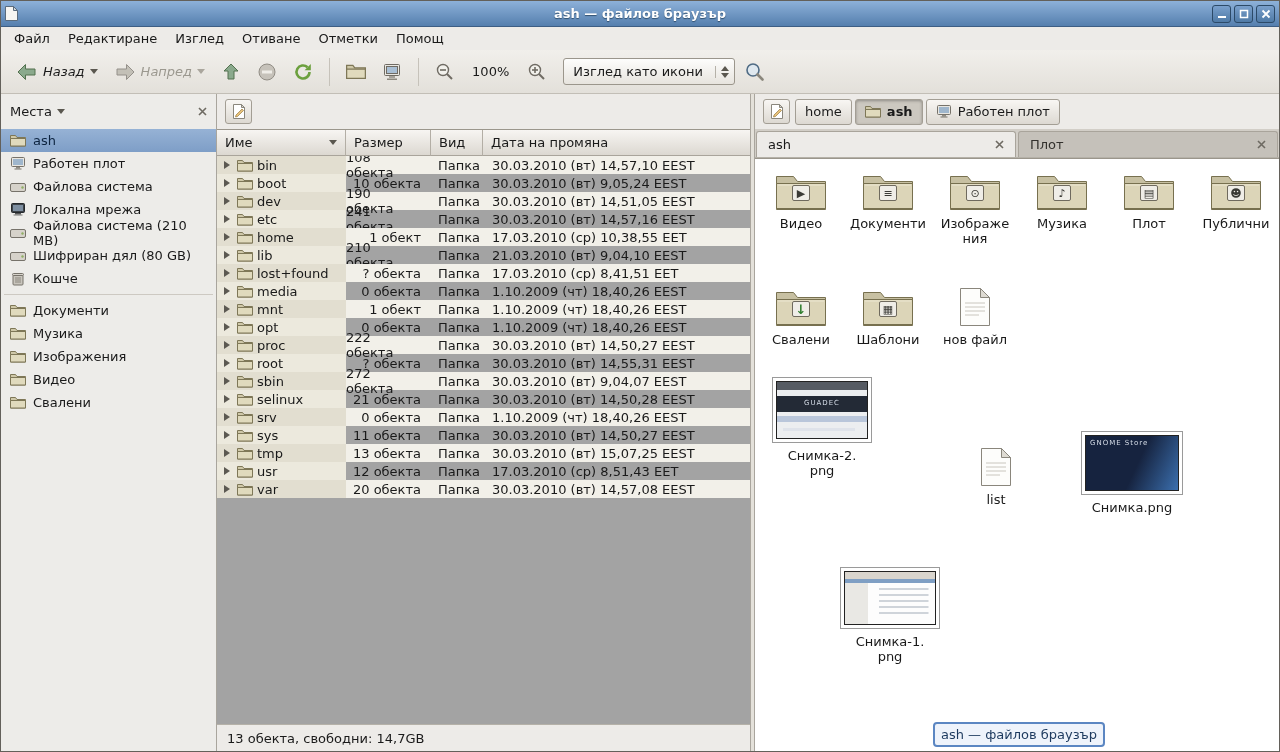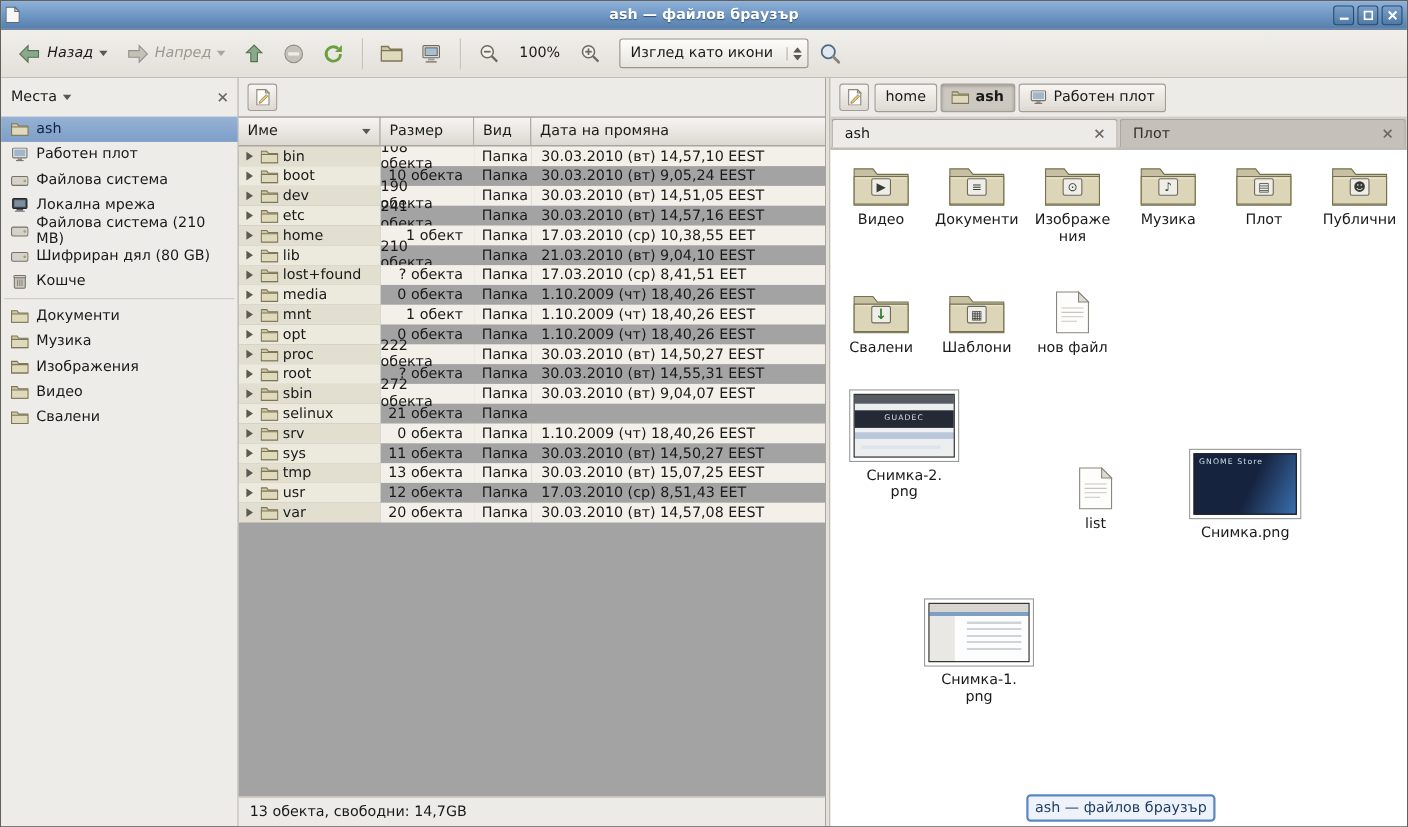--- a/index.html
+++ b/index.html
@@ -136,20 +136,28 @@
       <div class="win-btn">
           <span class="icon">
             <svg width="10" height="10">
               <path d="M1.5 1.5l7 7M8.5 1.5l-7 7" stroke="#fff" stroke-width="1.8"></path>
             </svg>
           </span>
         </div>
     </div>
   </div>
 
+  <nav class="menubar">
+      <div class="menu-item">Файл</div>
+      <div class="menu-item">Редактиране</div>
+      <div class="menu-item">Изглед</div>
+      <div class="menu-item">Отиване</div>
+      <div class="menu-item">Отметки</div>
+      <div class="menu-item">Помощ</div>
+    </nav>
 
   <div class="toolbar">
     <div class="tbtn">
       <span class="icon">
           <svg width="22" height="20" viewBox="0 0 22 20">
             <path d="M9.5 2.5 2 10l7.5 7.5V13h9.5V7H9.5z" fill="#8aa98c" stroke="#53714f"></path>
           </svg>
         </span>
       <span>Назад</span>
       <span class="icon">
@@ -683,20 +691,21 @@
                 <span class="icon">
                   <svg width="16" height="13" viewBox="0 0 16 13">
                     <path d="M.5 1.5h5l1.5 2h8.5v8.5H.5z" fill="#cfc8a8" stroke="#7e7757"></path>
                     <path d="M.5 4.5h15v7.5H.5z" fill="#e0dabd" stroke="#7e7757"></path>
                   </svg>
                 </span>
                 <span>selinux</span>
               </div>
               <div class="cell cell-size">21 обекта</div>
               <div class="cell cell-type">Папка</div>
+              <div class="cell cell-date">30.03.2010 (вт) 14,50,28 EEST</div>
             </div>
             <div class="lv-row">
               <div class="cell cell-name">
                 <span class="icon exp">
                   <svg width="8" height="10">
                     <path d="M1 1v8l6-4z" fill="#5c5952"></path>
                   </svg>
                 </span>
                 <span class="icon">
                   <svg width="16" height="13" viewBox="0 0 16 13">

